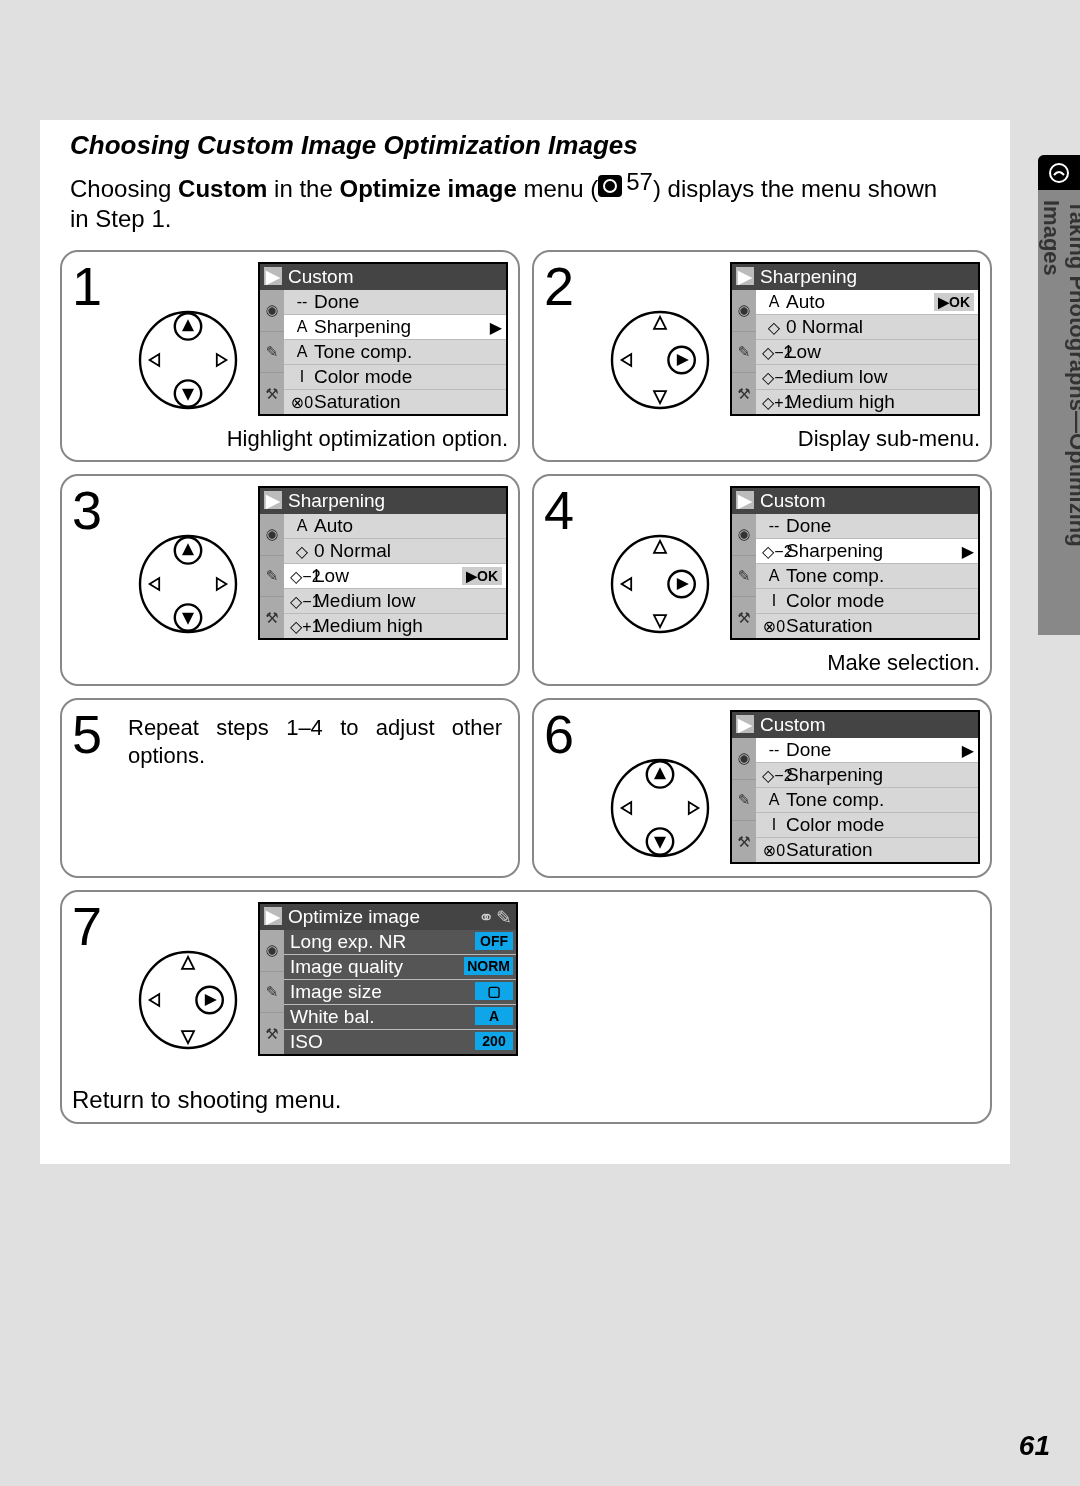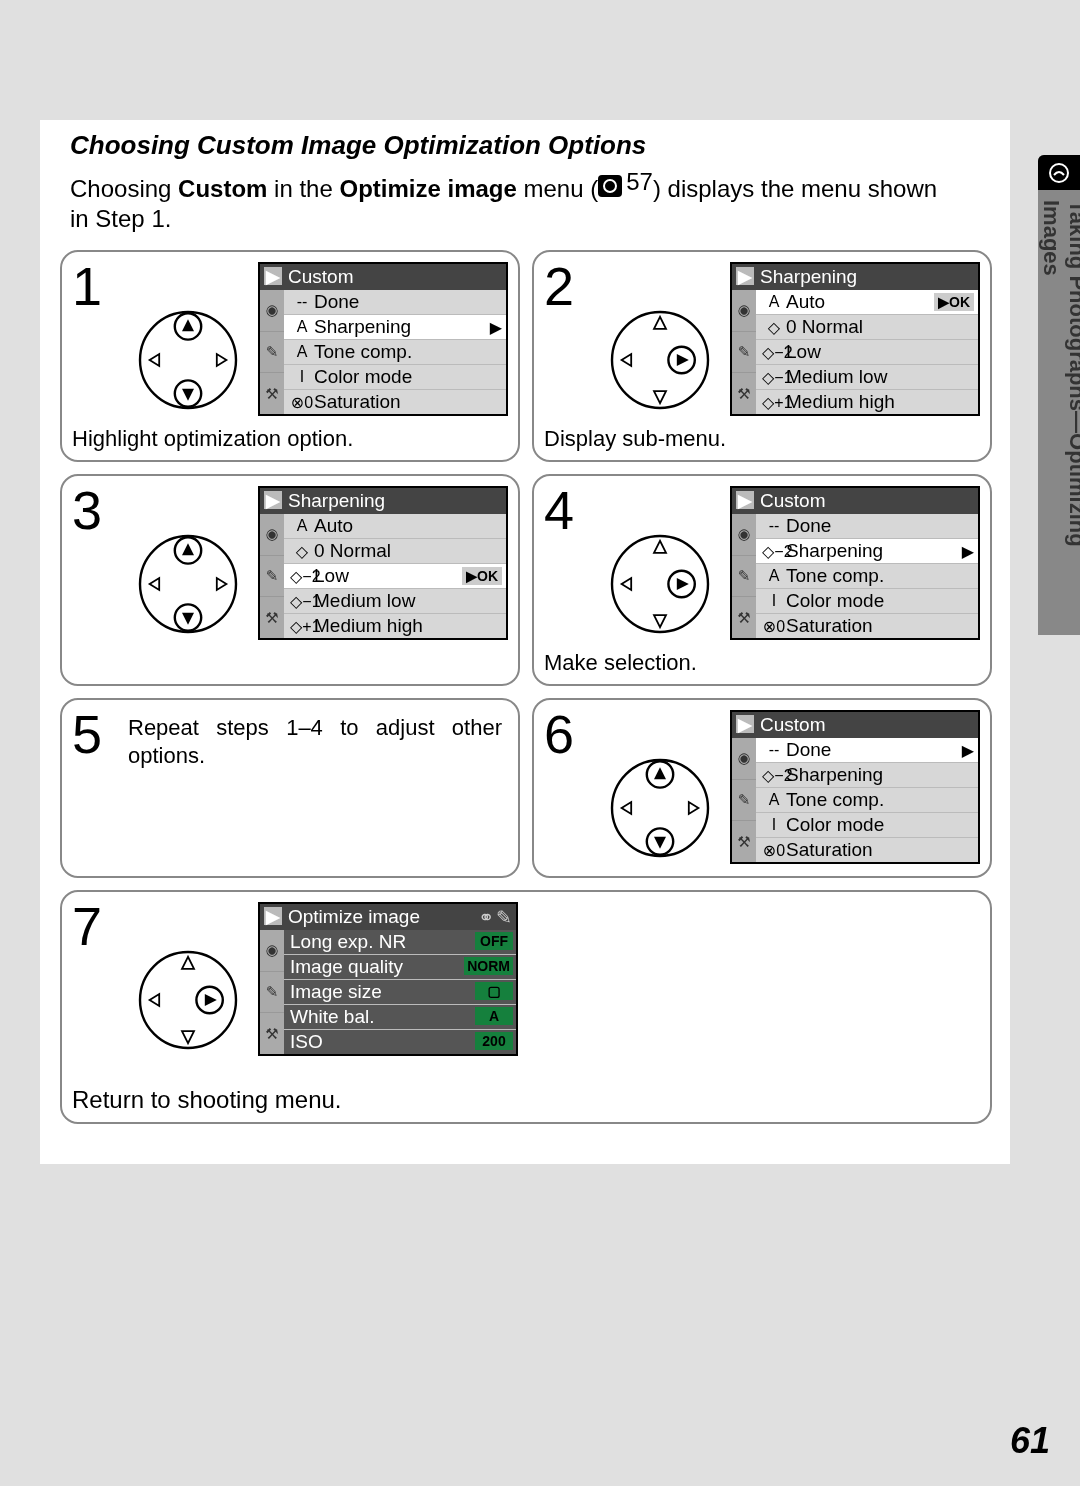--- a/index.html
+++ b/index.html
@@ -116,21 +116,21 @@
   }
   .dpad {
     width: 120px;
     height: 120px;
     flex-shrink: 0;
     margin-top: 40px;
     position: relative;
   }
   .dpad svg { width: 100%; height: 100%; }
   .caption {
-    text-align: left;
+    text-align: right;
     font-size: 22px;
     margin-top: 6px;
   }
   .caption b { font-weight: bold; }
 
   
   .cam-menu {
     width: 250px;
     border: 2.5px solid #000;
     margin-top: 2px;
@@ -195,21 +195,21 @@
   .cam-item:first-child { border-top: none; }
   .cam-item.sel { background: #fff; }
   .cam-item.darkrow { background: #555; color: #fff; }
   .cam-item .it-ic { width: 24px; text-align: center; font-size: 16px; }
   .cam-item .it-txt { flex: 1; }
   .cam-item .rt { font-size: 16px; padding-left: 4px; }
   .cam-item .badge {
     position: absolute;
     right: 3px;
     top: 2px;
-    background: #15803d;
+    background: #0ea5e9;
     color: #000;
     font-size: 14px;
     font-weight: bold;
     padding: 1px 3px;
     min-width: 38px;
     text-align: center;
   }
   .ok-badge {
     background: #ccc;
     font-size: 14px;
@@ -236,42 +236,42 @@
   }
   .step7-right {
     flex: 1;
     font-size: 24px;
     padding-top: 6px;
   }
   .page-num {
     position: absolute;
     right: 30px;
     bottom: 24px;
-    font-size: 36px;
+    font-size: 28px;
     font-style: italic;
     font-weight: bold;
   }
   .cam-menu.wide { width: 260px; }
 </style>
 </head>
 <body>
 
 <div class="sidebar-tab">
   <div class="tab-icon">
     <svg width="24" height="24" viewBox="0 0 24 24">
         <circle cx="12" cy="12" r="9" fill="none" stroke="#fff" stroke-width="2"></circle>
         <path d="M7 14 Q12 8 17 14" stroke="#fff" stroke-width="2" fill="none"></path>
       </svg>
   </div>
   <div class="tab-text">Taking Photographs—Optimizing Images</div>
 </div>
 
 <div class="page">
 
-  <div class="heading">Choosing Custom Image Optimization Options</div>
+  <div class="heading">Choosing Custom Image Optimization Images</div>
 
   <div class="intro">
     <span>Choosing </span><b>Custom</b><span> in the </span><b>Optimize image</b><span> menu (</span><span class="page-ref">
         <span class="page-ref-icon"></span> 
         <span>57</span>
       </span><span>) displays the menu shown in Step 1.</span>
   </div>
 
   <div class="steps-grid">
 

